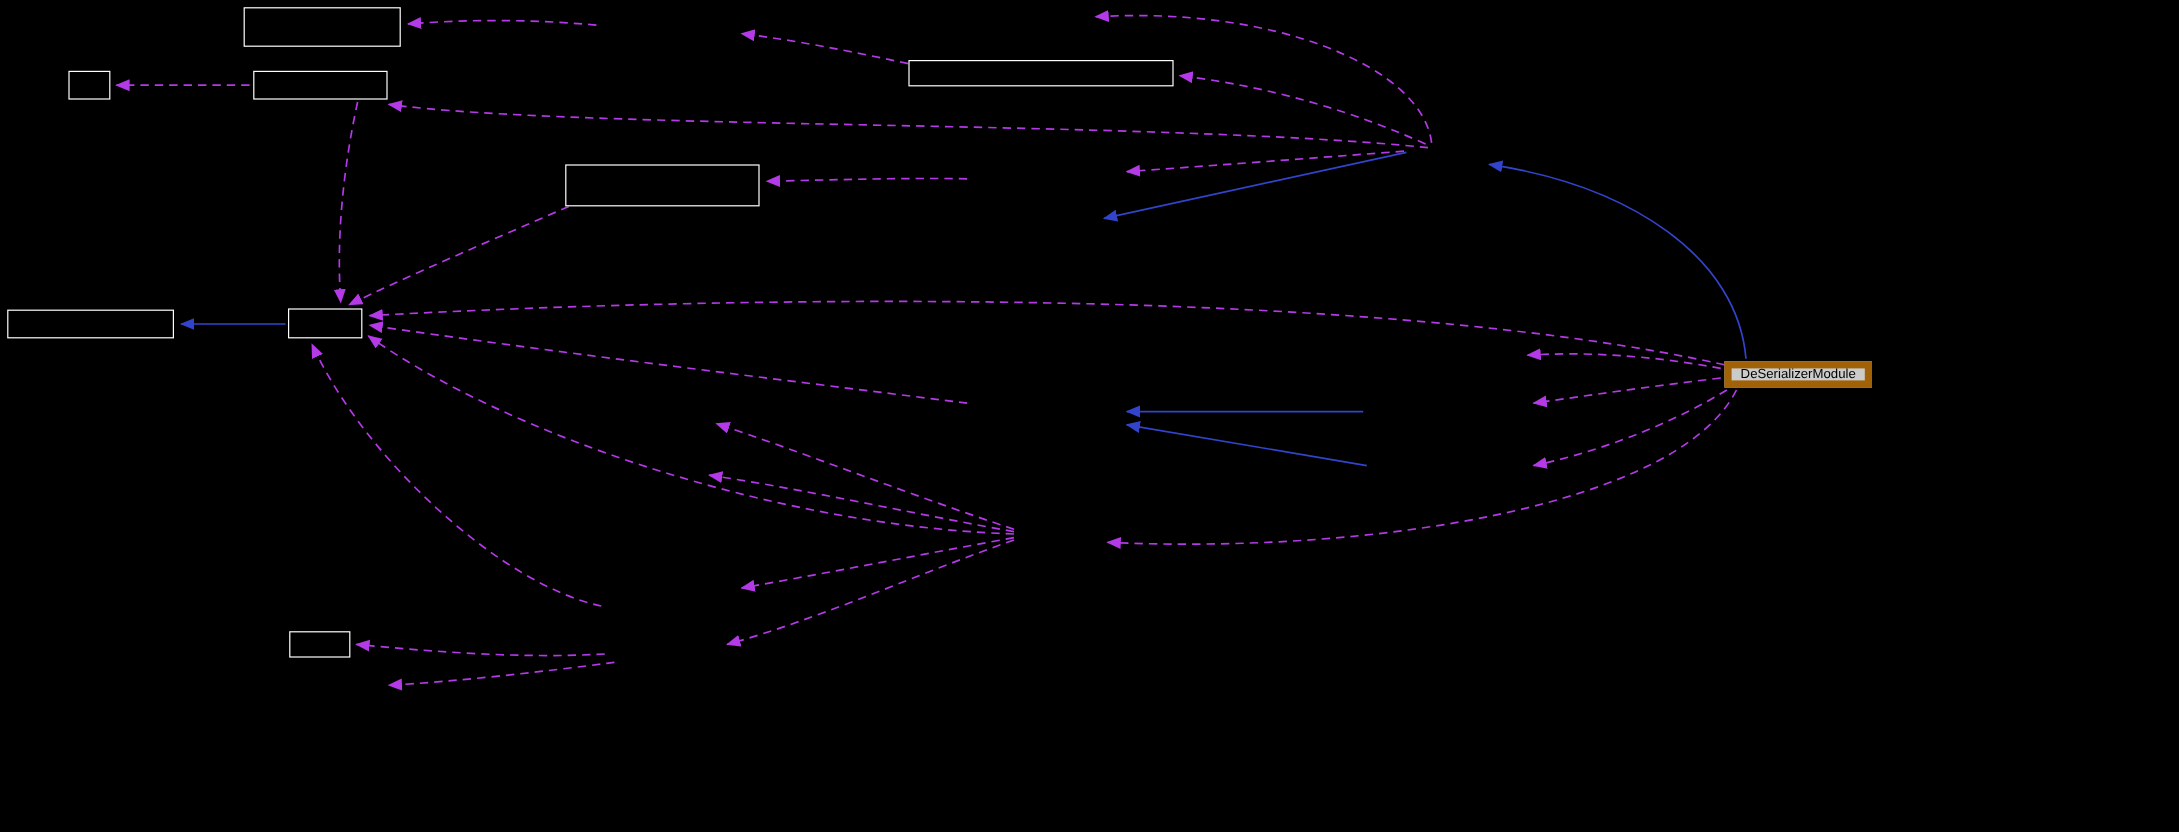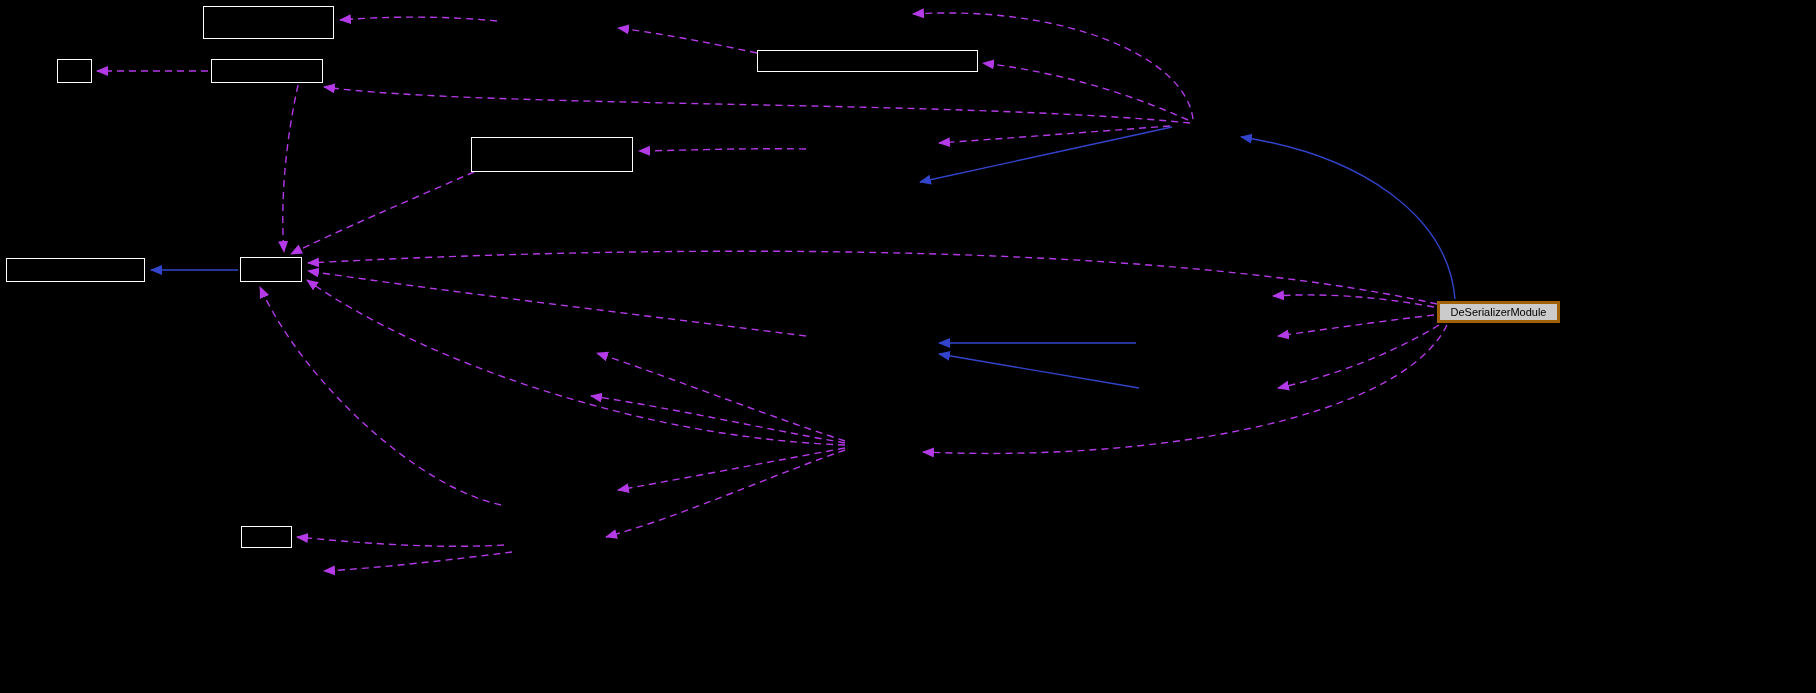--- a/index.html
+++ b/index.html
@@ -21,21 +21,21 @@
     top: 0;
   }
   .node {
     position: absolute;
     box-sizing: border-box;
     border: 1px solid #ffffff;
     background: #000000;
   }
   .node.main {
     background: #cbcbcb;
-    border: 3px solid #a16207;
+    border: 6px solid #a16207;
     color: #000000;
     font-size: 11px;
     display: flex;
     align-items: center;
     justify-content: center;
     white-space: nowrap;
   }
 </style>
 </head>
 <body>

